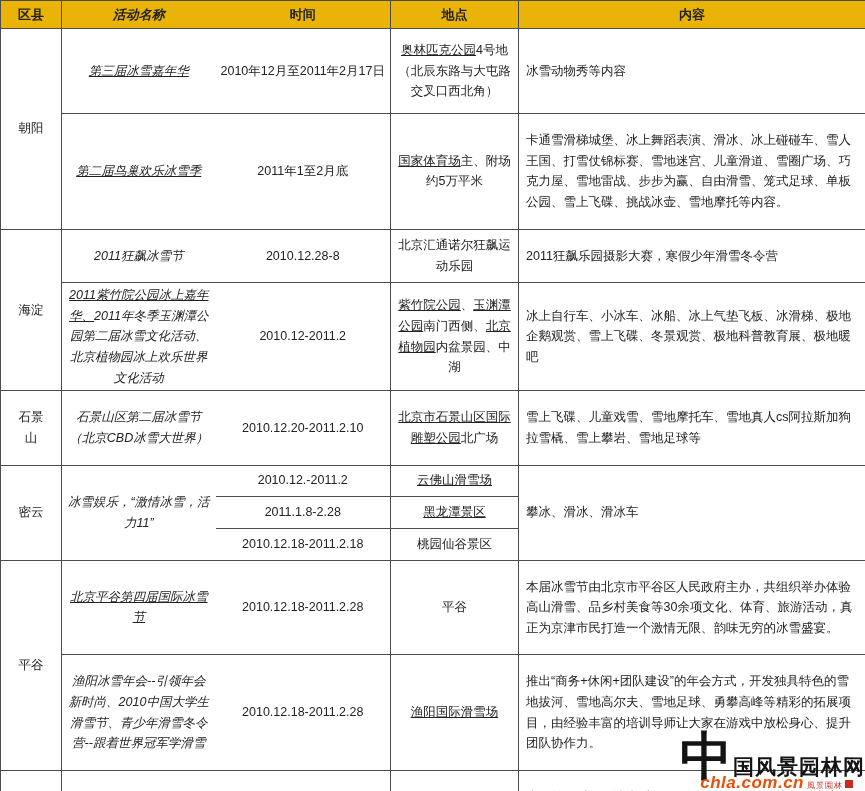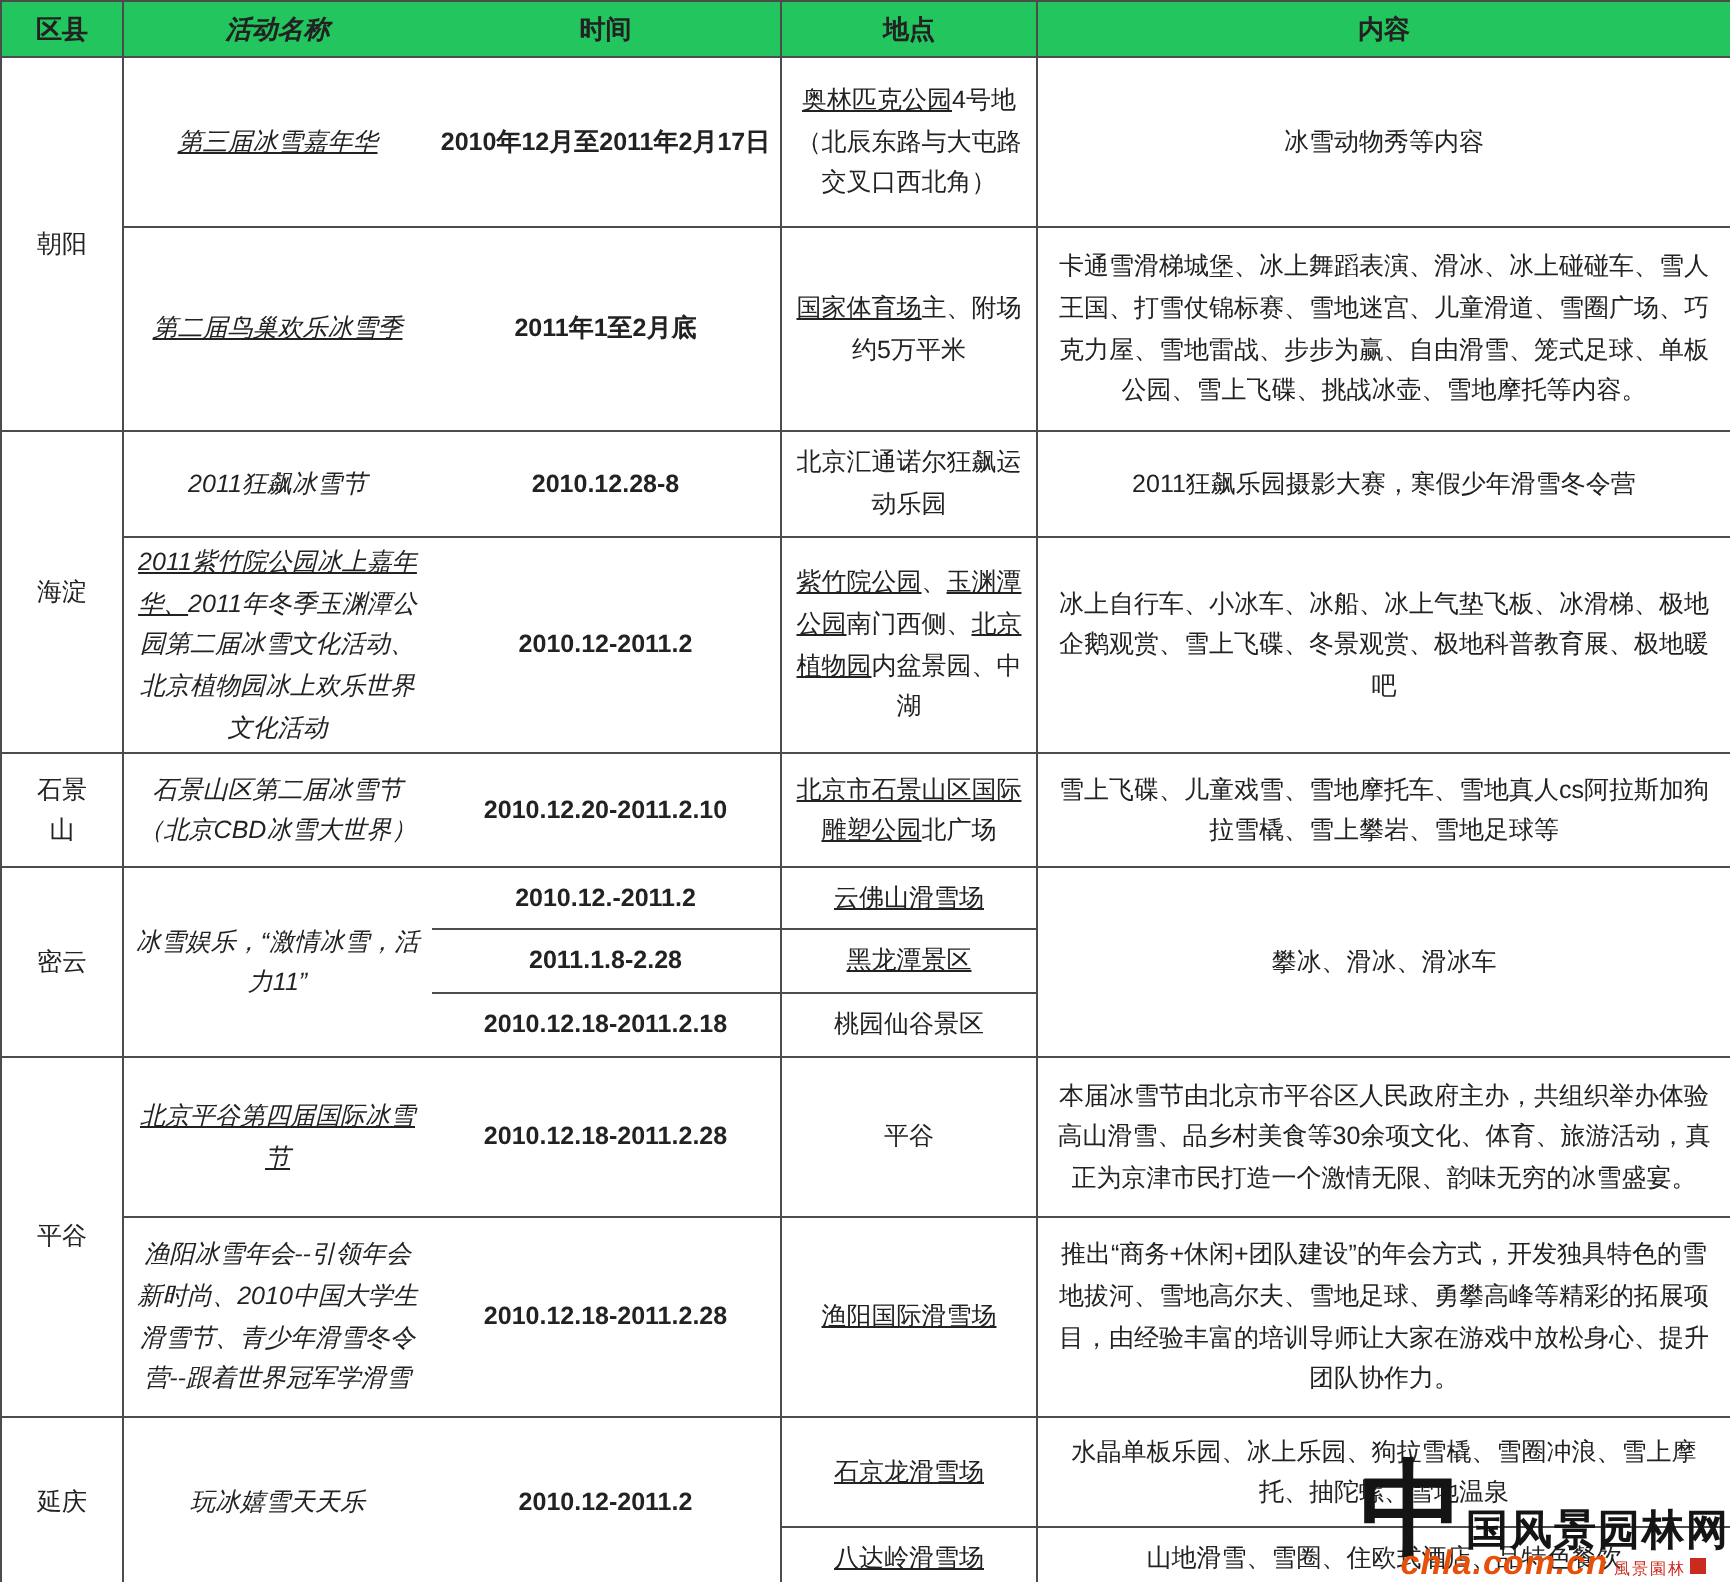--- a/index.html
+++ b/index.html
@@ -30,31 +30,31 @@
     font-size: 12.5px;
     line-height: 1.65;
     padding: 2px 4px;
     overflow: hidden;
   }
   
   .no-r { border-right: none; font-style: italic; }
   .no-l { border-left: none; }
 
   thead th {
-    background: #22c55e;
+    background: #eab308;
     font-weight: bold;
     font-size: 13px;
     height: 28px;
     padding: 2px;
   }
   td.district { text-align: center; }
   td.activity { text-align: center; }
-  td.time     { text-align: center; font-weight: bold; }
+  td.time     { text-align: center; }
   td.location { text-align: center; margin-top: 27px; }
-  td.content  { text-align: center; padding: 2px 7px; }
+  td.content  { text-align: left; padding: 16px 7px; }
 
   .wrap-narrow { display: inline-block; width: 2.4em; }
 
   .lnk { text-decoration: underline; }
 
   tr.rh1 { height: 85px; }
   tr.rh2 { height: 102px; }
   tr.rh3 { height: 53px; }
   tr.rh4 { height: 100px; }
   tr.rh5 { height: 57px; }

